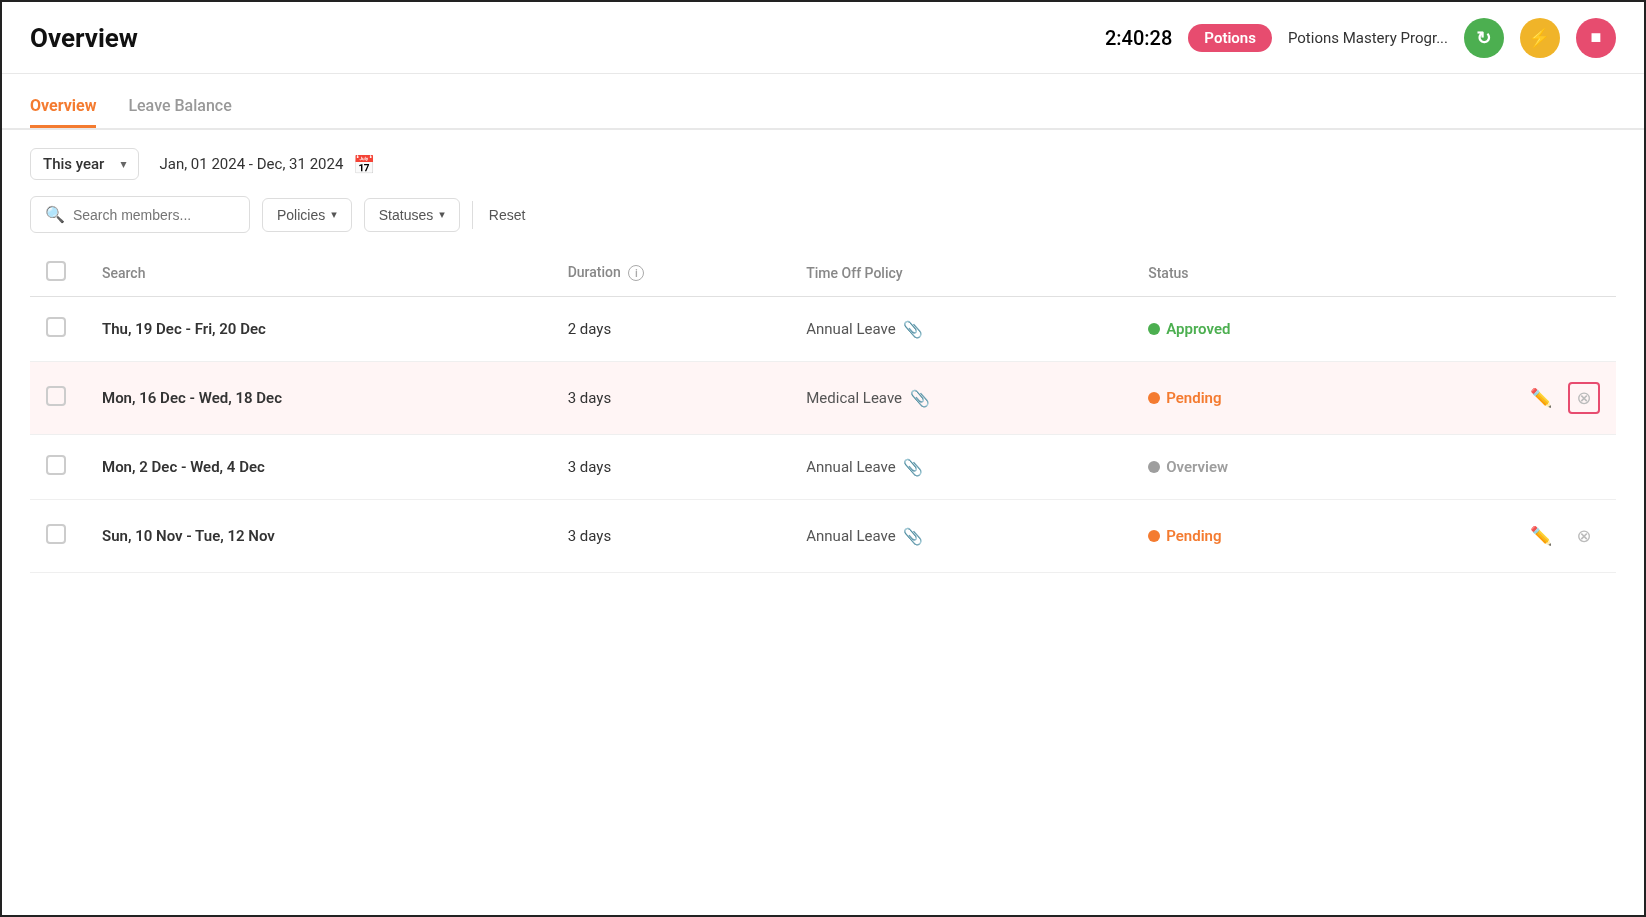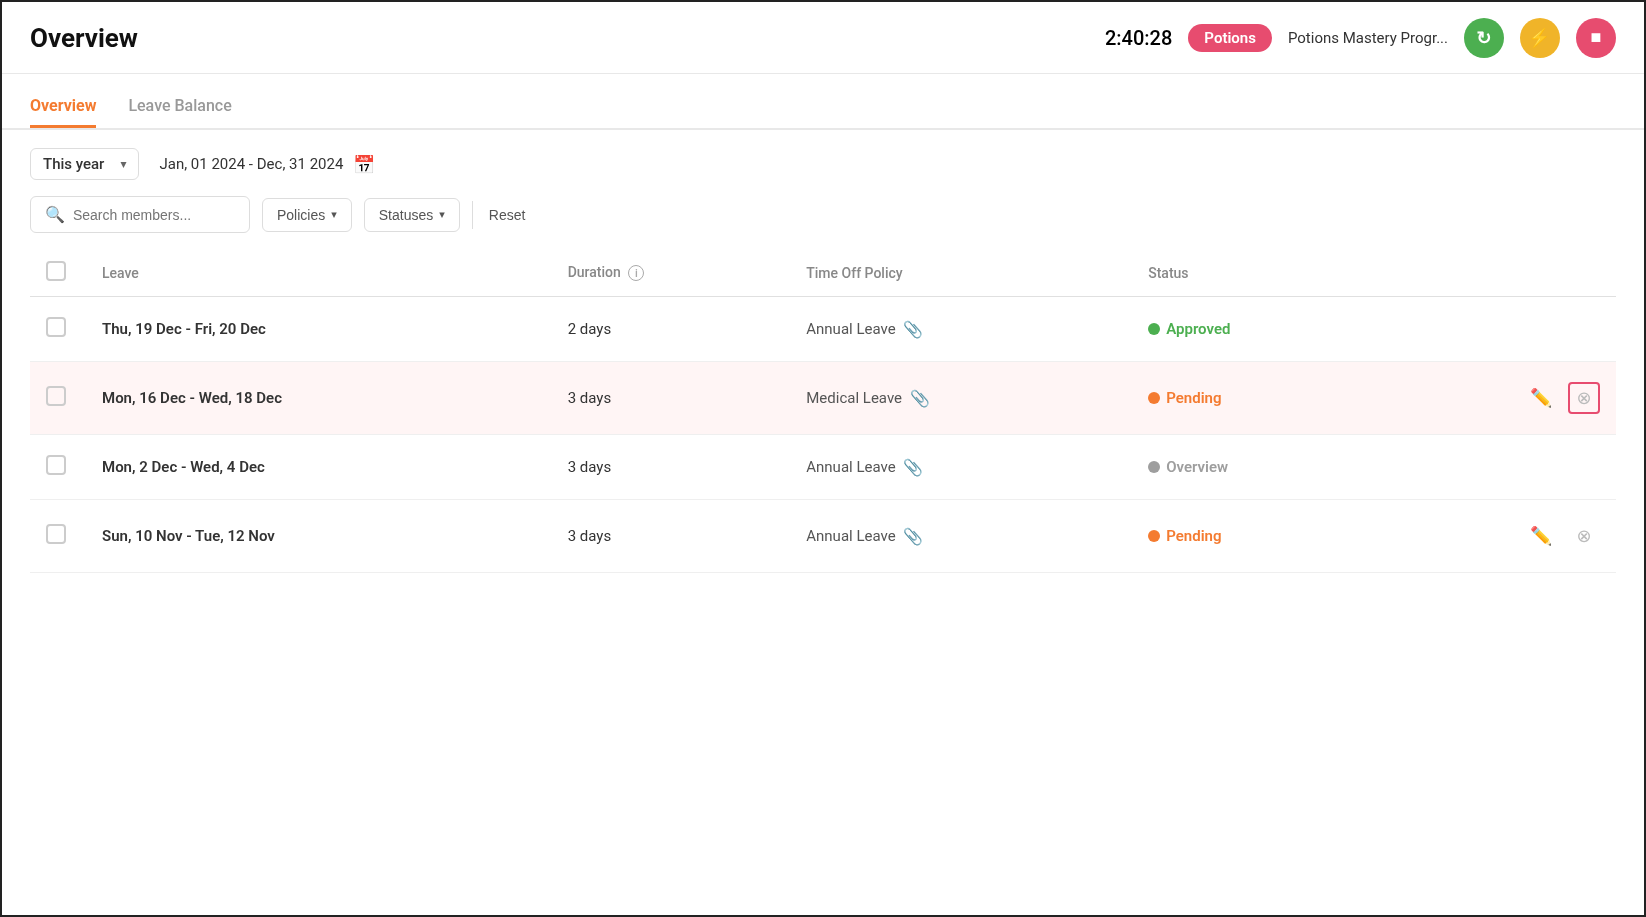--- a/index.html
+++ b/index.html
@@ -340,21 +340,21 @@
   <button class="reset-btn">Reset</button>
 </div>
 
 <div class="table-wrap">
   <table class="table">
     <thead>
       <tr>
         <th>
           <span class="checkbox"></span>
         </th>
-        <th>Leave</th>
+        <th>Search</th>
         <th>
           Duration
           <span class="info-icon">i</span>
         </th>
         <th>Time Off Policy</th>
         <th>Status</th>
         <th></th>
       </tr>
     </thead>
     <tbody id="table-body">

